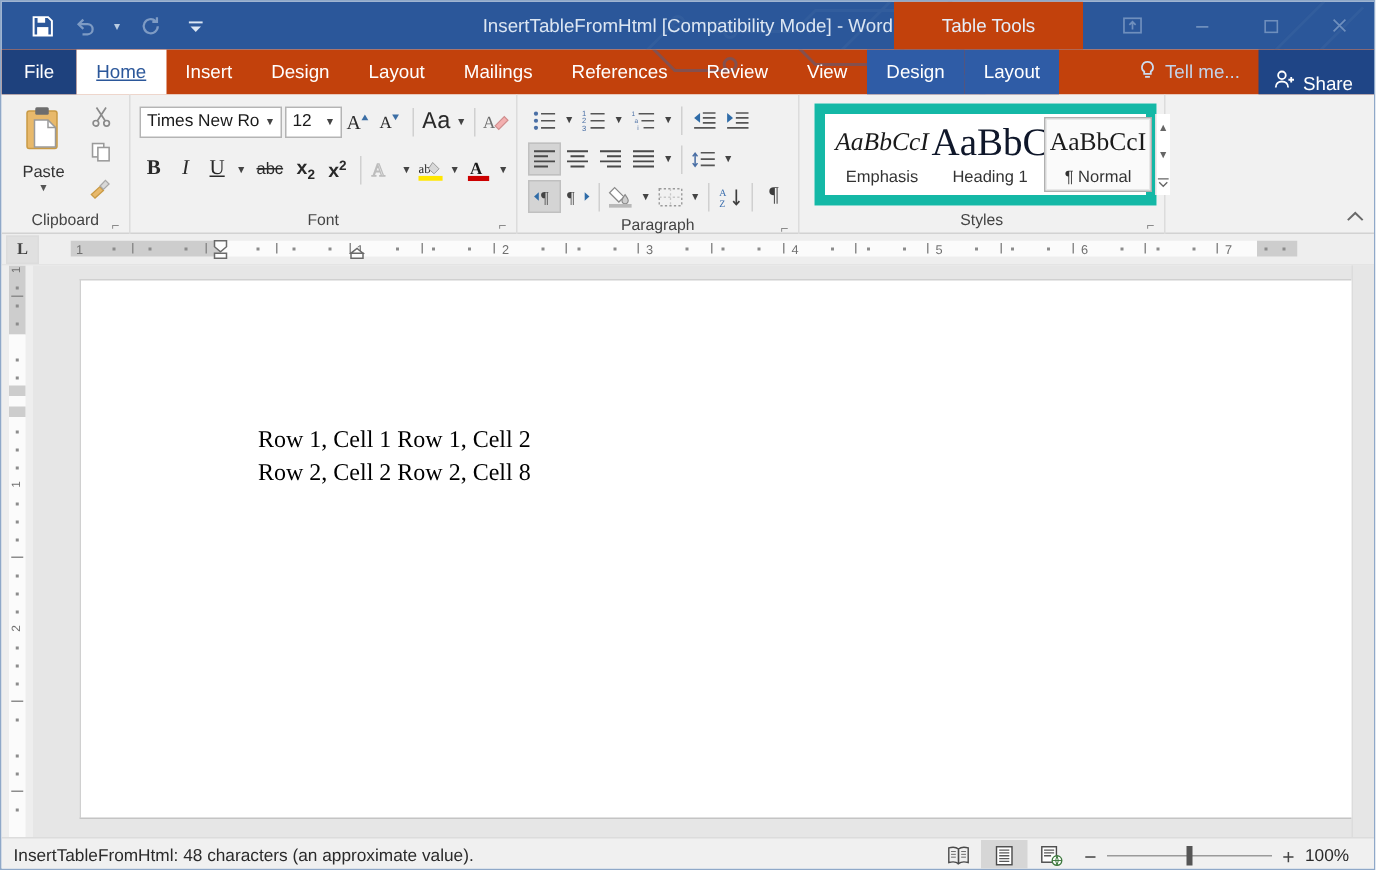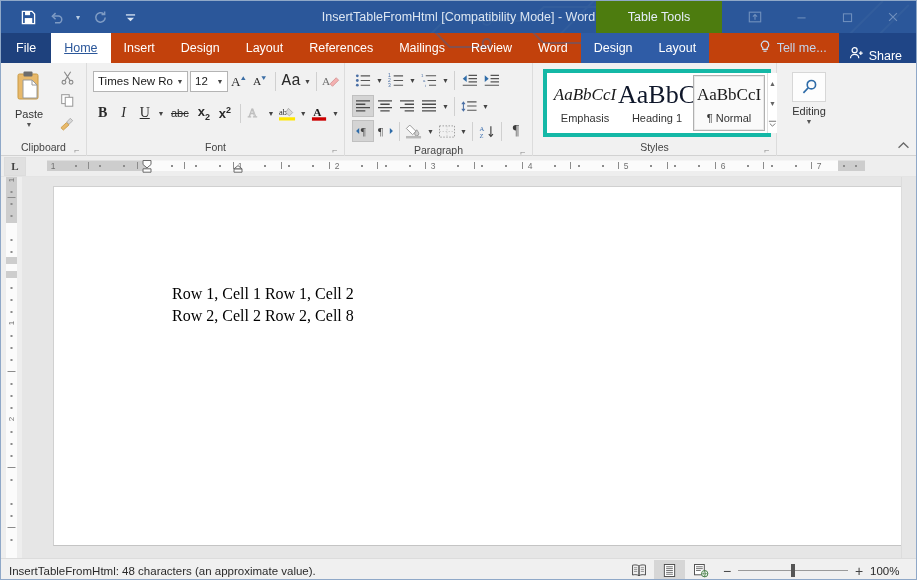--- a/index.html
+++ b/index.html
@@ -50,21 +50,21 @@
     height: 32px; line-height: 32px;
     text-align: center;
     color: #dce6f2;
     font-size: 12.5px;
     z-index: 2;
     white-space: nowrap;
   }
   .tabletools {
     position: absolute;
     left: 595px; top: 0; width: 126px; height: 32px;
-    background: #4d7c0f;
+    background: #c2410c;
     z-index: 2;
   }
   .tabletools span {
     display: block;
     line-height: 32px;
     text-align: center;
     color: #e6eefa;
     font-size: 12.5px;
   }
   .wincontrols {
@@ -198,21 +198,21 @@
     display: flex; align-items: center; justify-content: center;
     color: #3b3b3b;
   }
   .pbtn.sel { background: #d4d4d4; border: 1px solid #c0c0c0; }
 
   
   .grp-styles { width: 244px; }
   .stylebox {
     margin: 3px 0 0 6px;
     height: 68px; width: 228px;
-    border: 4px solid #14b8a6; background: #fff;
+    border: 7px solid #14b8a6; background: #fff;
     display: flex; align-items: stretch;
   }
   .stylegal { display: flex; flex: 1; padding: 2px; }
   .stitem {
     width: 72px;
     display: flex; flex-direction: column;
     align-items: center; justify-content: center;
     border: 1px solid transparent;
   }
   .stitem.sel { border: 1px solid #b0b0b0; background: #fafafa; box-shadow: inset 0 0 0 1px #e8e8e8; }
@@ -426,24 +426,24 @@
         <path d="M640 -6 a32 32 0 0 0 32 40"></path>
         <path d="M850 -6 l34 34"></path>
       </g>
     </svg>
 
     <div class="tab file">File</div>
     <div class="tab active">Home</div>
     <div class="tab">Insert</div>
     <div class="tab">Design</div>
     <div class="tab">Layout</div>
+    <div class="tab">Mailings</div>
     <div class="tab">References</div>
-    <div class="tab">Mailings</div>
     <div class="tab">Review</div>
-    <div class="tab">Word</div>
+    <div class="tab">View</div>
     <div class="tab ctx">Design</div>
     <div class="tab ctx">Layout</div>
 
     <div class="tabbar-right">
       <div class="tellme">
         <span>
           <svg width="12" height="14" viewBox="0 0 12 14" fill="none" stroke="#cddcef" stroke-width="1.2">
             <path d="M6 1.2a3.6 3.6 0 0 0-2.2 6.5v1.6h4.4V7.7A3.6 3.6 0 0 0 6 1.2z"></path>
             <path d="M4.4 11.2h3.2"></path>
           </svg>
@@ -769,37 +769,20 @@
             </div>
           </div>
         </div>
       </div>
       <div class="grp-label">
         <span>Styles</span>
         <span class="dlg">⌐</span>
       </div>
     </div>
 
-    <div class="grp grp-editing">
-      <div class="grp-body">
-        <div class="edit-col">
-          <span class="edit-icon">
-            <svg width="19" height="19" viewBox="0 0 20 20" fill="none" stroke="#2f6ca8" stroke-width="1.7">
-              <circle cx="12" cy="7" r="4.4"></circle>
-              <path d="M8.6 10.4 3.6 15.6"></path>
-            </svg>
-          </span>
-          <span class="edit-label">Editing</span>
-          <span class="edit-caret">▼</span>
-        </div>
-      </div>
-      <div class="grp-label">
-        <span></span>
-      </div>
-    </div>
 
     <div class="collapse-rb">
       <svg width="13" height="9" viewBox="0 0 14 10" fill="none" stroke="#6a6a6a" stroke-width="1.5">
           <path d="M1.5 7.5 7 2.2l5.5 5.3"></path>
         </svg>
     </div>
   </div>
 
   <div class="rulerrow">
     <div class="tabsel">

